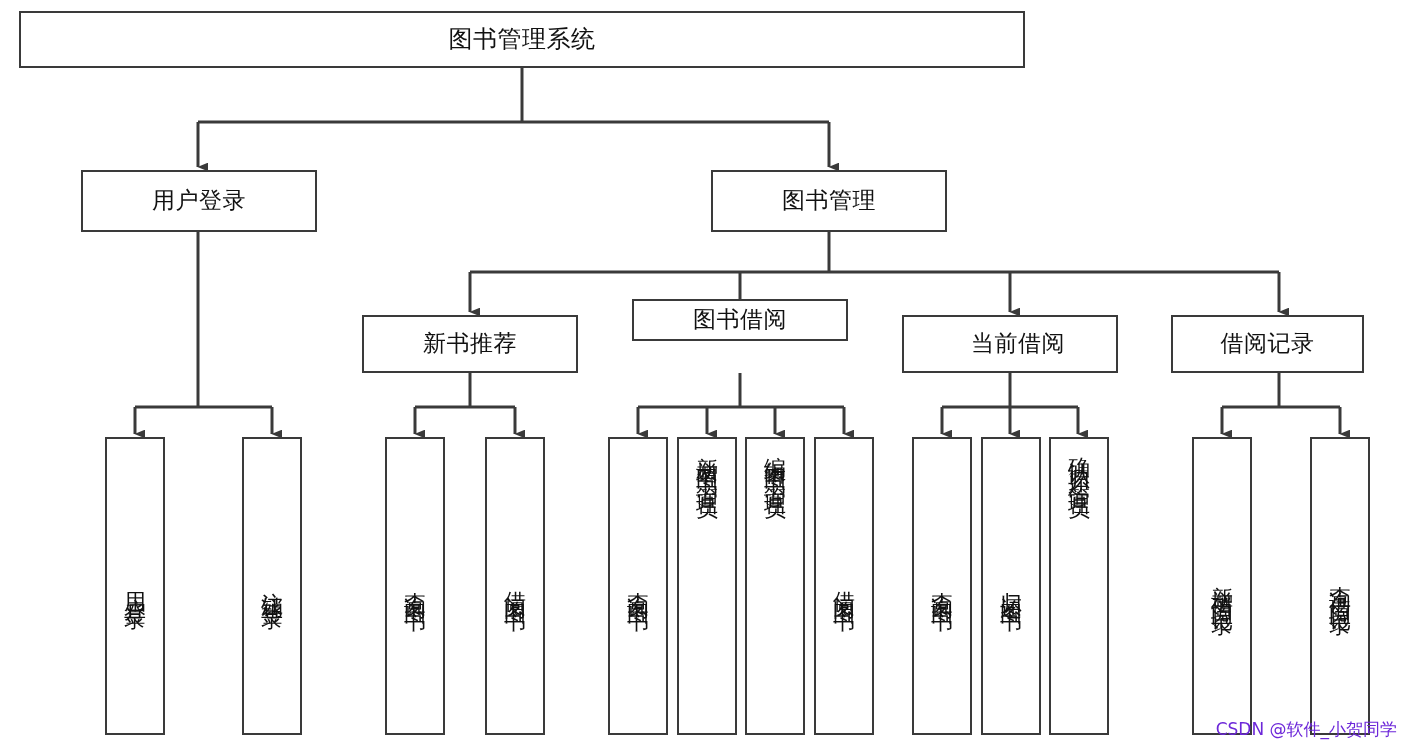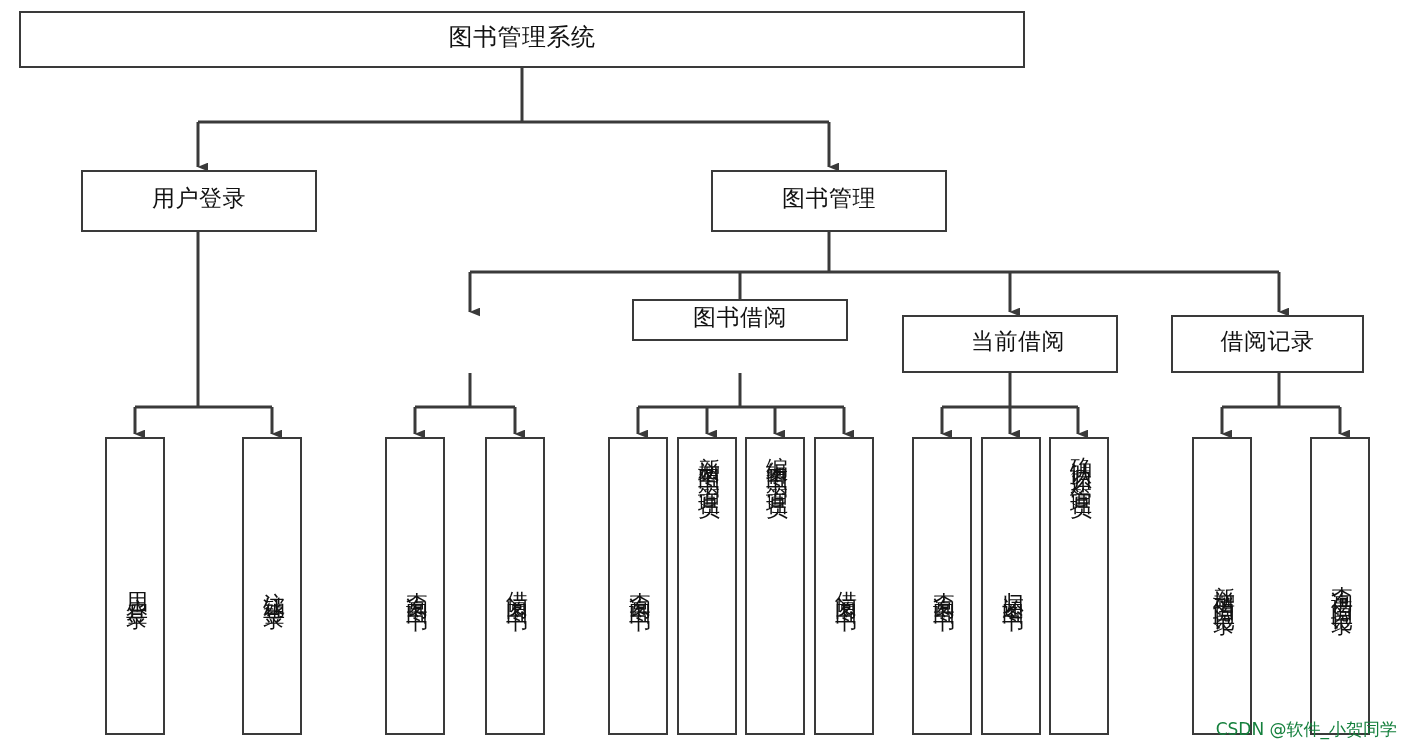--- a/index.html
+++ b/index.html
@@ -19,21 +19,20 @@
   .node{
     position:absolute;
     box-sizing:border-box;
     border:2.5px solid #3a3a3a;
     background:#ffffff;
     color:#111111;
     display:flex;
     align-items:center;
     justify-content:center;
     z-index:2;
-    font-family:Liberation Mono, monospace;
   }
   .node .lbl{
     display:block;
     line-height:1.18;
     letter-spacing:0.5px;
     white-space:pre;
   }
 
   
   .h-node .lbl{
@@ -57,21 +56,21 @@
     white-space:pre;
   }
   .v-node.top .lbl{align-self:flex-start;}
   .v-node.mid .lbl{align-self:center;}
 
   .watermark{
     position:absolute;
     right:8px;
     bottom:6px;
     font-size:17px;
-    color:#15803d;
+    color:#6d28d9;
     z-index:5;
     white-space:pre;
     font-family:"DejaVu Sans","Liberation Sans",sans-serif;
   }
 </style>
 </head>
 <body>
 
 <div id="stage">
 
@@ -132,20 +131,23 @@
     <span class="lbl">图书管理系统</span>
   </div>
 
   <div class="node h-node" style="left:81px;top:170px;width:236px;height:62px;">
     <span class="lbl">用户登录</span>
   </div>
   <div class="node h-node" style="left:711px;top:170px;width:236px;height:62px;">
     <span class="lbl">图书管理</span>
   </div>
 
+  <div class="node h-node" style="left:362px;top:315px;width:216px;height:58px;">
+    <span class="lbl">新书推荐</span>
+  </div>
   <div class="node h-node" style="left:632px;top:299px;width:216px;height:42px;">
     <span class="lbl">图书借阅</span>
   </div>
   <div class="node h-node" style="left:902px;top:315px;width:216px;height:58px;padding-left:16px;">
     <span class="lbl">当前借阅</span>
   </div>
   <div class="node h-node" style="left:1171px;top:315px;width:193px;height:58px;">
     <span class="lbl">借阅记录</span>
   </div>
 

